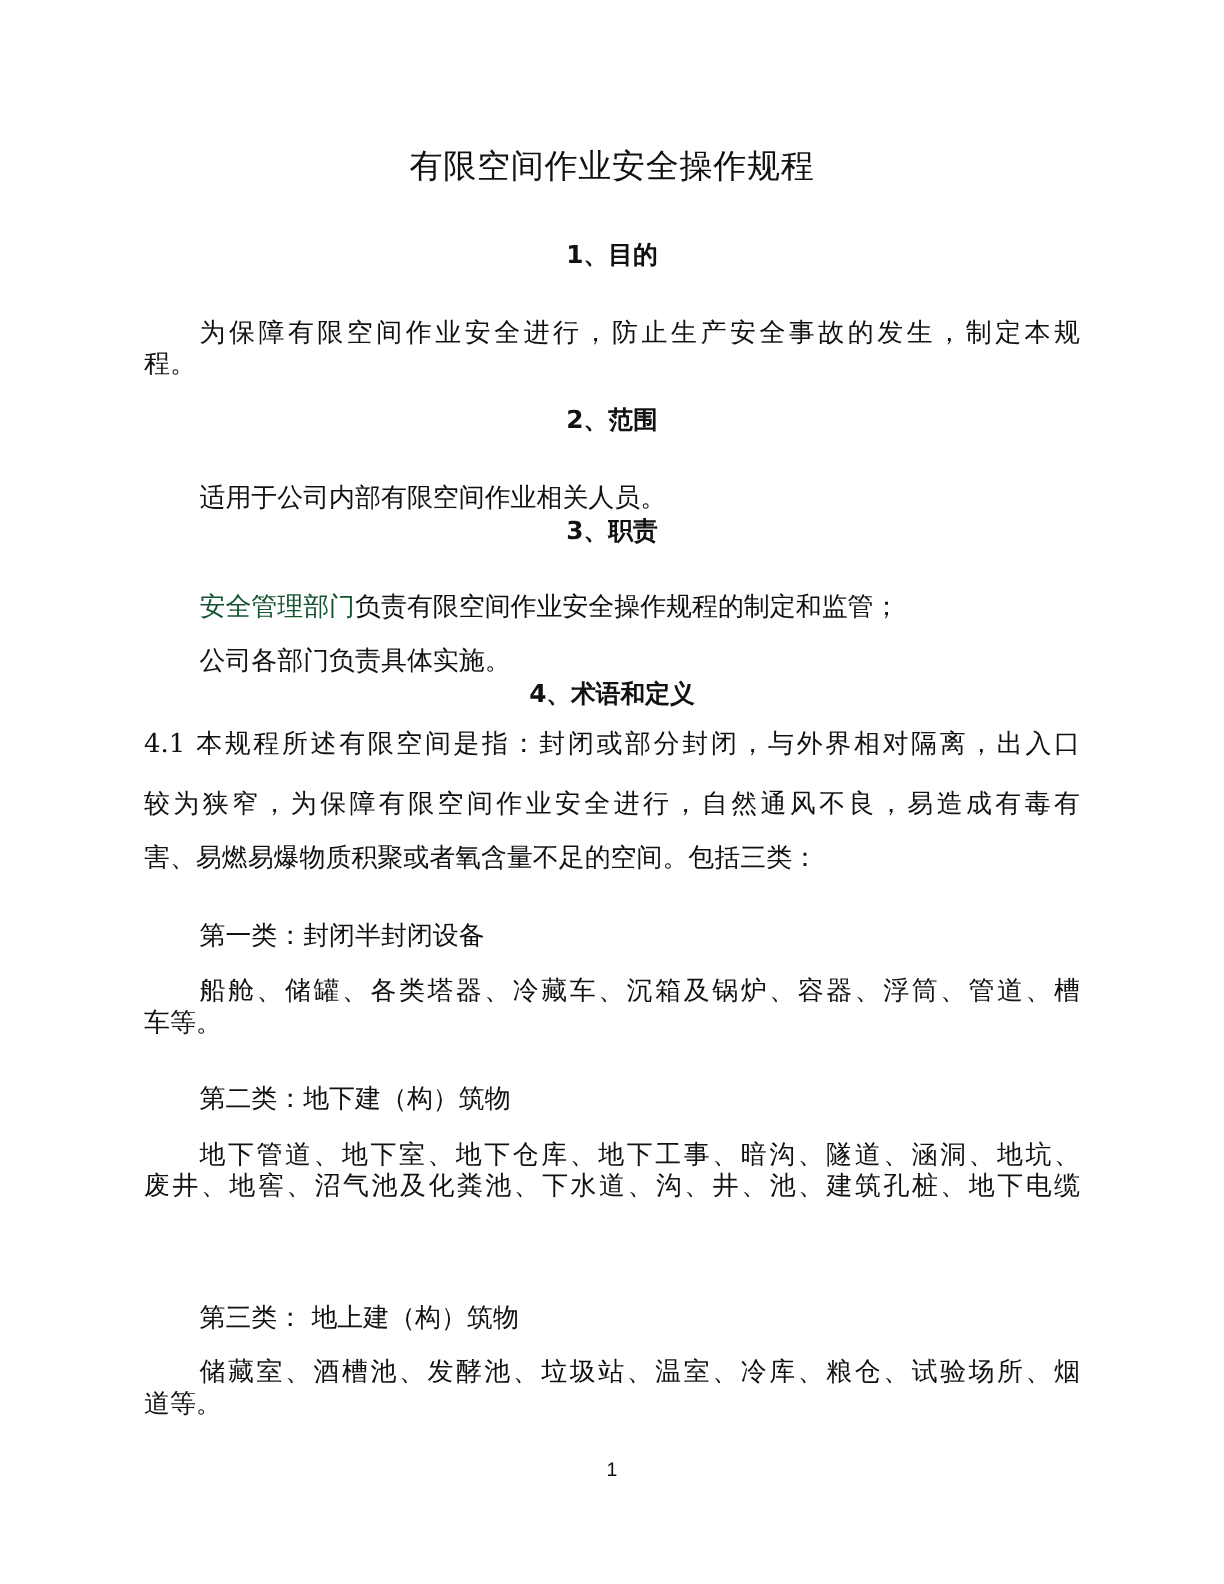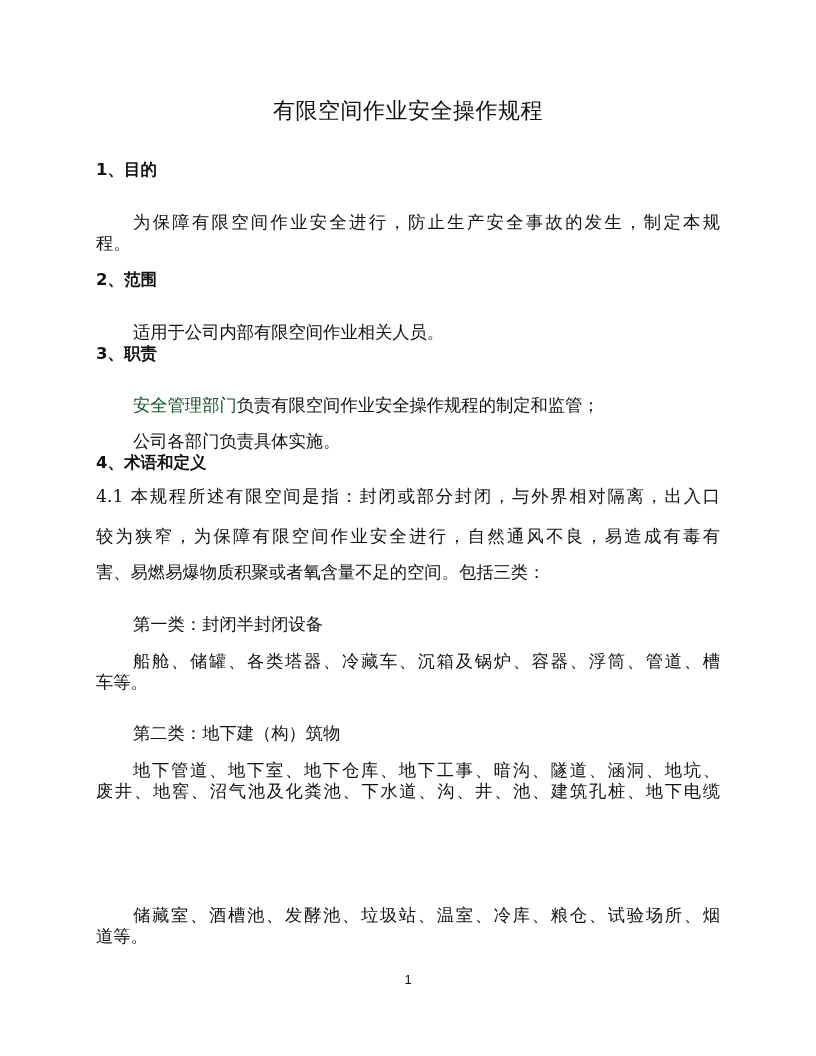--- a/index.html
+++ b/index.html
@@ -2,21 +2,21 @@
 <html><head>
   <meta charset="utf-8">
   <style>
     html, body { margin: 0; padding: 0; background: #ffffff; }
     body { width: 816px; height: 1056px; position: relative; overflow: hidden;
            font-family: "DejaVu Serif", "Liberation Serif", serif; color: #111; }
     .page { position: absolute; left: 0; top: 0; width: 816px; height: 1056px; padding-left: 36px; }
     .title { position: absolute; top: 96px; left: 0; width: 816px; text-align: center;
              font-family: "DejaVu Sans", "Liberation Sans", sans-serif; font-size: 22px; letter-spacing: 0.5px; }
     .line { position: absolute; left: 96px; width: 624px; font-size: 17.3px; line-height: 24px; white-space: nowrap; }
-    .h { font-family: "DejaVu Sans", "Liberation Sans", sans-serif; font-weight: bold; font-size: 16.5px; }
+    .h { font-family: "DejaVu Sans", "Liberation Sans", sans-serif; font-weight: bold; font-size: 16.5px; text-align: center; }
     .ind { left: 133px; width: 587px; margin-top: 15px; }
     .just { text-align-last: justify; text-align: justify; }
     .red { color: #14532d; }
     .pnum { position: absolute; top: 972px; left: 0; width: 816px; text-align: center;
             font-family: "Liberation Sans", sans-serif; font-size: 13px; }
   </style>
 </head>
 <body>
 
 <div class="page">
@@ -39,17 +39,18 @@
   <div class="line" style="top:560px">害、易燃易爆物质积聚或者氧含量不足的空间。包括三类：</div>
 
   <div class="line ind" style="top:597px">第一类：封闭半封闭设备</div>
   <div class="line ind just" style="top:634px">船舱、储罐、各类塔器、冷藏车、沉箱及锅炉、容器、浮筒、管道、槽</div>
   <div class="line" style="top:670px">车等。</div>
 
   <div class="line ind" style="top:706px">第二类：地下建（构）筑物</div>
   <div class="line just" style="top:779px">废井、地窖、沼气池及化粪池、下水道、沟、井、池、建筑孔桩、地下电缆</div>
   <div class="line ind just" style="top:743px">地下管道、地下室、地下仓库、地下工事、暗沟、隧道、涵洞、地坑、</div>
 
+  <div class="line ind" style="top:852px">第三类：  地上建（构）筑物</div>
   <div class="line ind just" style="top:888px">储藏室、酒槽池、发酵池、垃圾站、温室、冷库、粮仓、试验场所、烟</div>
   <div class="line" style="top:924px">道等。</div>
 
   <div class="pnum">1</div>
 </div>
 
 </body></html>

